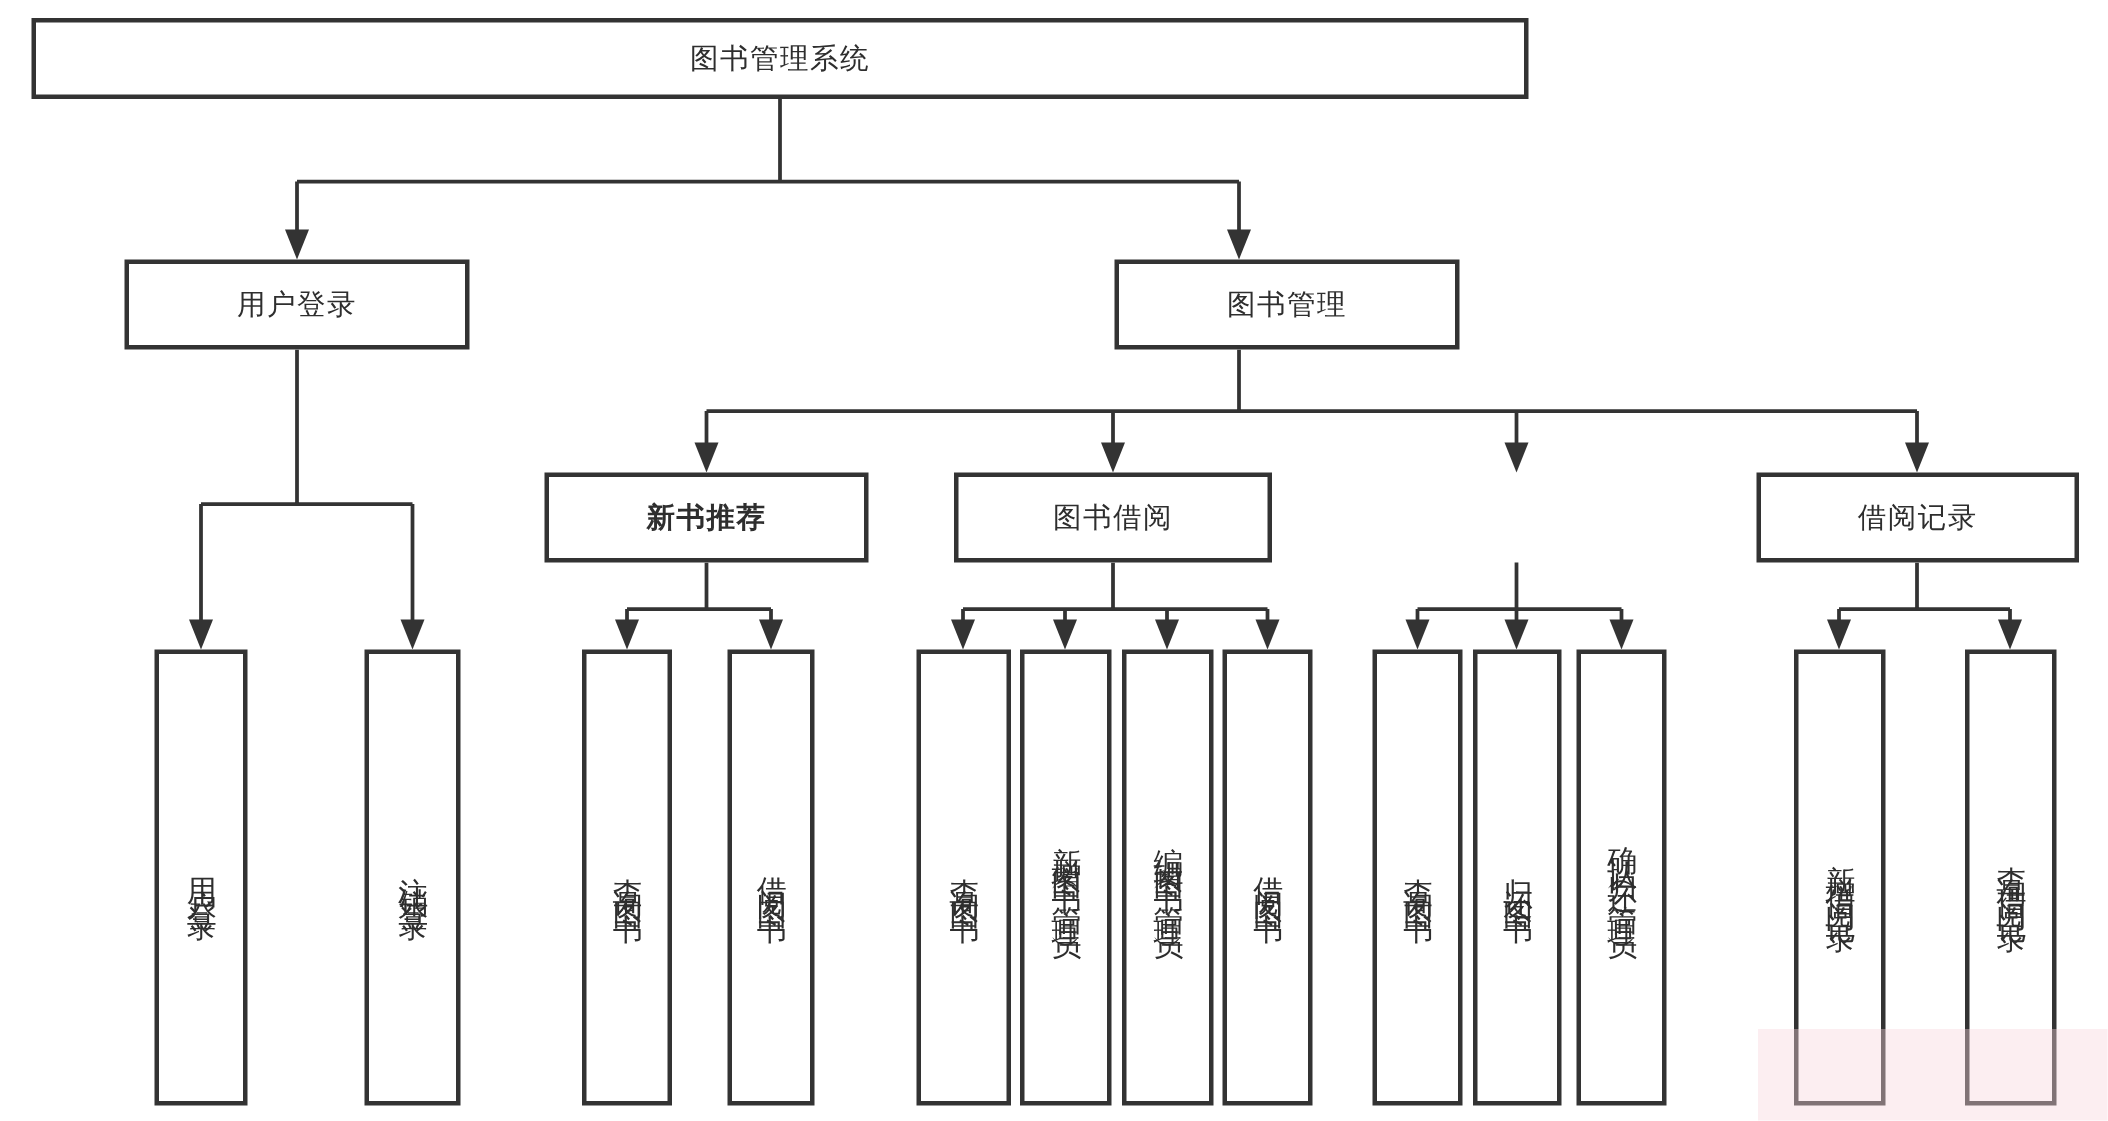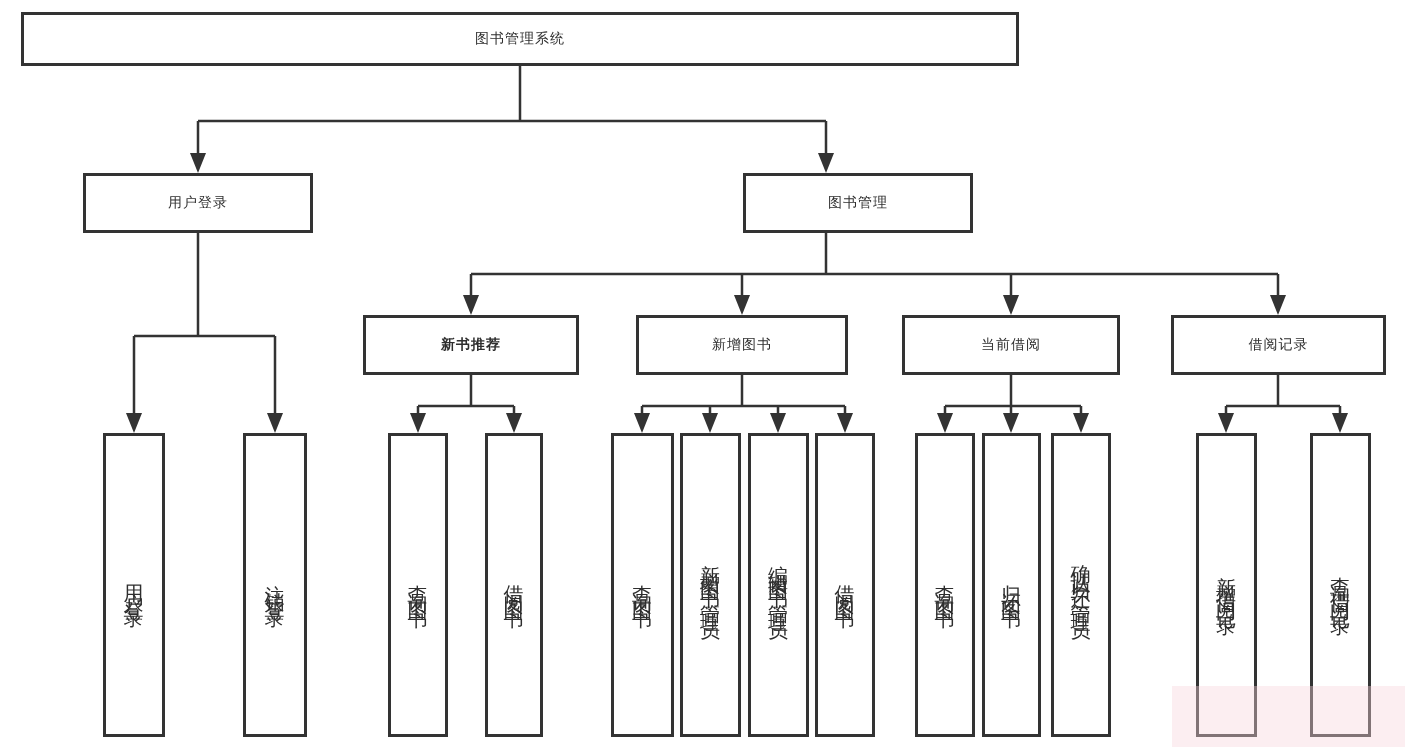--- a/index.html
+++ b/index.html
@@ -6,21 +6,21 @@
   body{
     width:1405px;height:747px;position:relative;overflow:hidden;
     font-family:"Liberation Sans","DejaVu Sans",sans-serif;
   }
   .stage{position:absolute;inset:0;width:1405px;height:747px;}
   svg.connectors{position:absolute;left:0;top:0;z-index:0;}
   .box{
     position:absolute;box-sizing:border-box;background:#ffffff;
     border:3px solid #333333;color:#2e2e2e;
     display:flex;align-items:center;justify-content:center;
-    font-size:14px;letter-spacing:1px;z-index:1;text-align:center;
+    font-size:19px;letter-spacing:1px;z-index:1;text-align:center;
   }
   .vbox{
     writing-mode:vertical-rl;text-orientation:mixed;
     font-size:20px;line-height:1;letter-spacing:8px;
   }
   .pink-tint{
     position:absolute;left:1172px;top:686px;width:233px;height:61px;
     background:rgba(247,213,221,0.40);z-index:2;pointer-events:none;
   }
   .watermark{
@@ -72,22 +72,21 @@
       <polygon points="1332,413 1348,413 1340,433"></polygon>
     </g>
   </svg>
 
   <div class="box" style="left:21px;top:12px;width:998px;height:54px;">图书管理系统</div>
 
   <div class="box" style="left:83px;top:173px;width:230px;height:60px;">用户登录</div>
   <div class="box" style="left:711px;top:173px;width:230px;height:60px;margin-left:32px;">图书管理</div>
 
   <div class="box" style="left:363px;top:315px;width:216px;height:60px;font-weight:bold;">新书推荐</div>
-  <div class="box" style="left:636px;top:315px;width:212px;height:60px;">新增图书</div>
-  <div class="box" style="left:902px;top:315px;width:218px;height:60px;">当前借阅</div>
+  <div class="box" style="left:636px;top:315px;width:212px;height:60px;">图书借阅</div>
   <div class="box" style="left:1171px;top:315px;width:215px;height:60px;">借阅记录</div>
 
   <div class="box vbox" style="left:103px;top:433px;width:62px;height:304px;">用户登录</div>
   <div class="box vbox" style="left:243px;top:433px;width:64px;height:304px;">注销登录</div>
 
   <div class="box vbox" style="left:388px;top:433px;width:60px;height:304px;">查询图书</div>
   <div class="box vbox" style="left:485px;top:433px;width:58px;height:304px;">借阅图书</div>
 
   <div class="box vbox" style="left:611px;top:433px;width:63px;height:304px;">查询图书</div>
   <div class="box vbox" style="left:680px;top:433px;width:61px;height:304px;">新增图书（管理员）</div>

